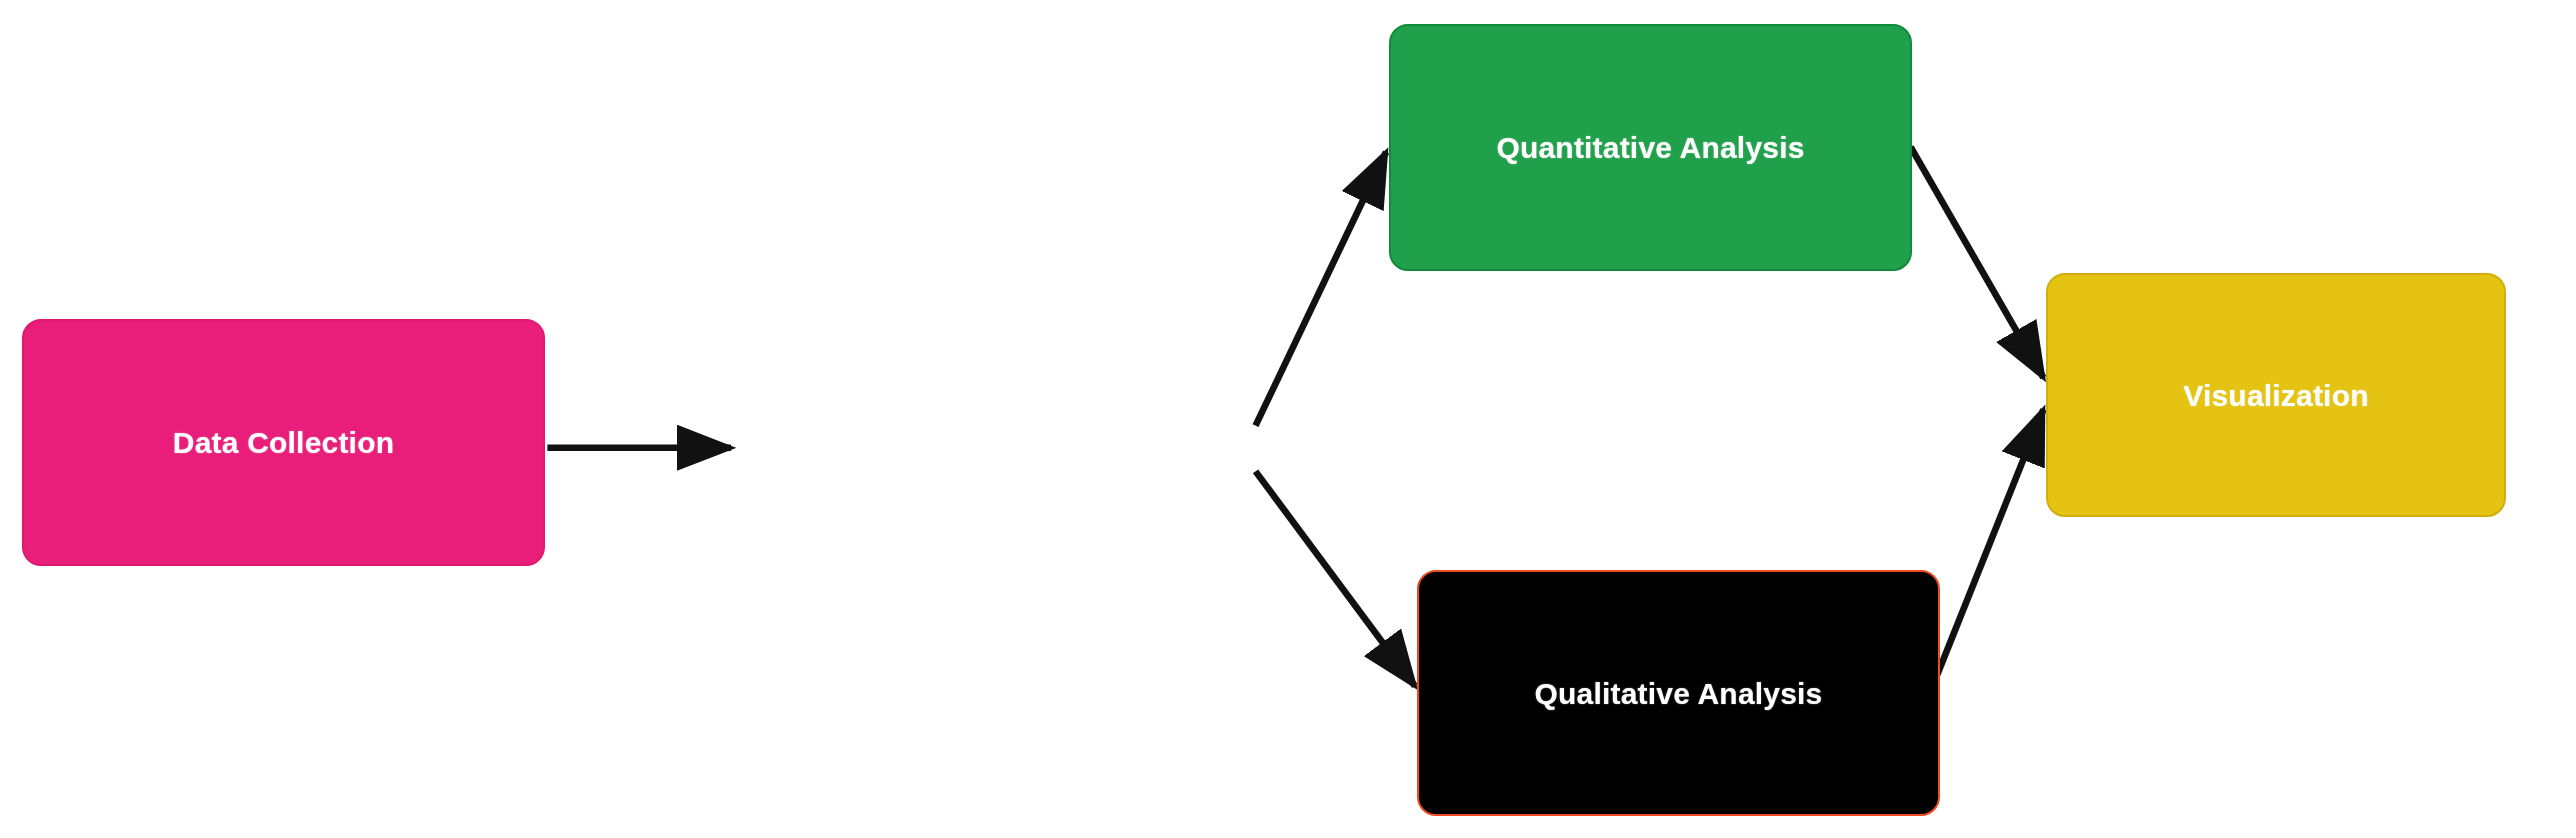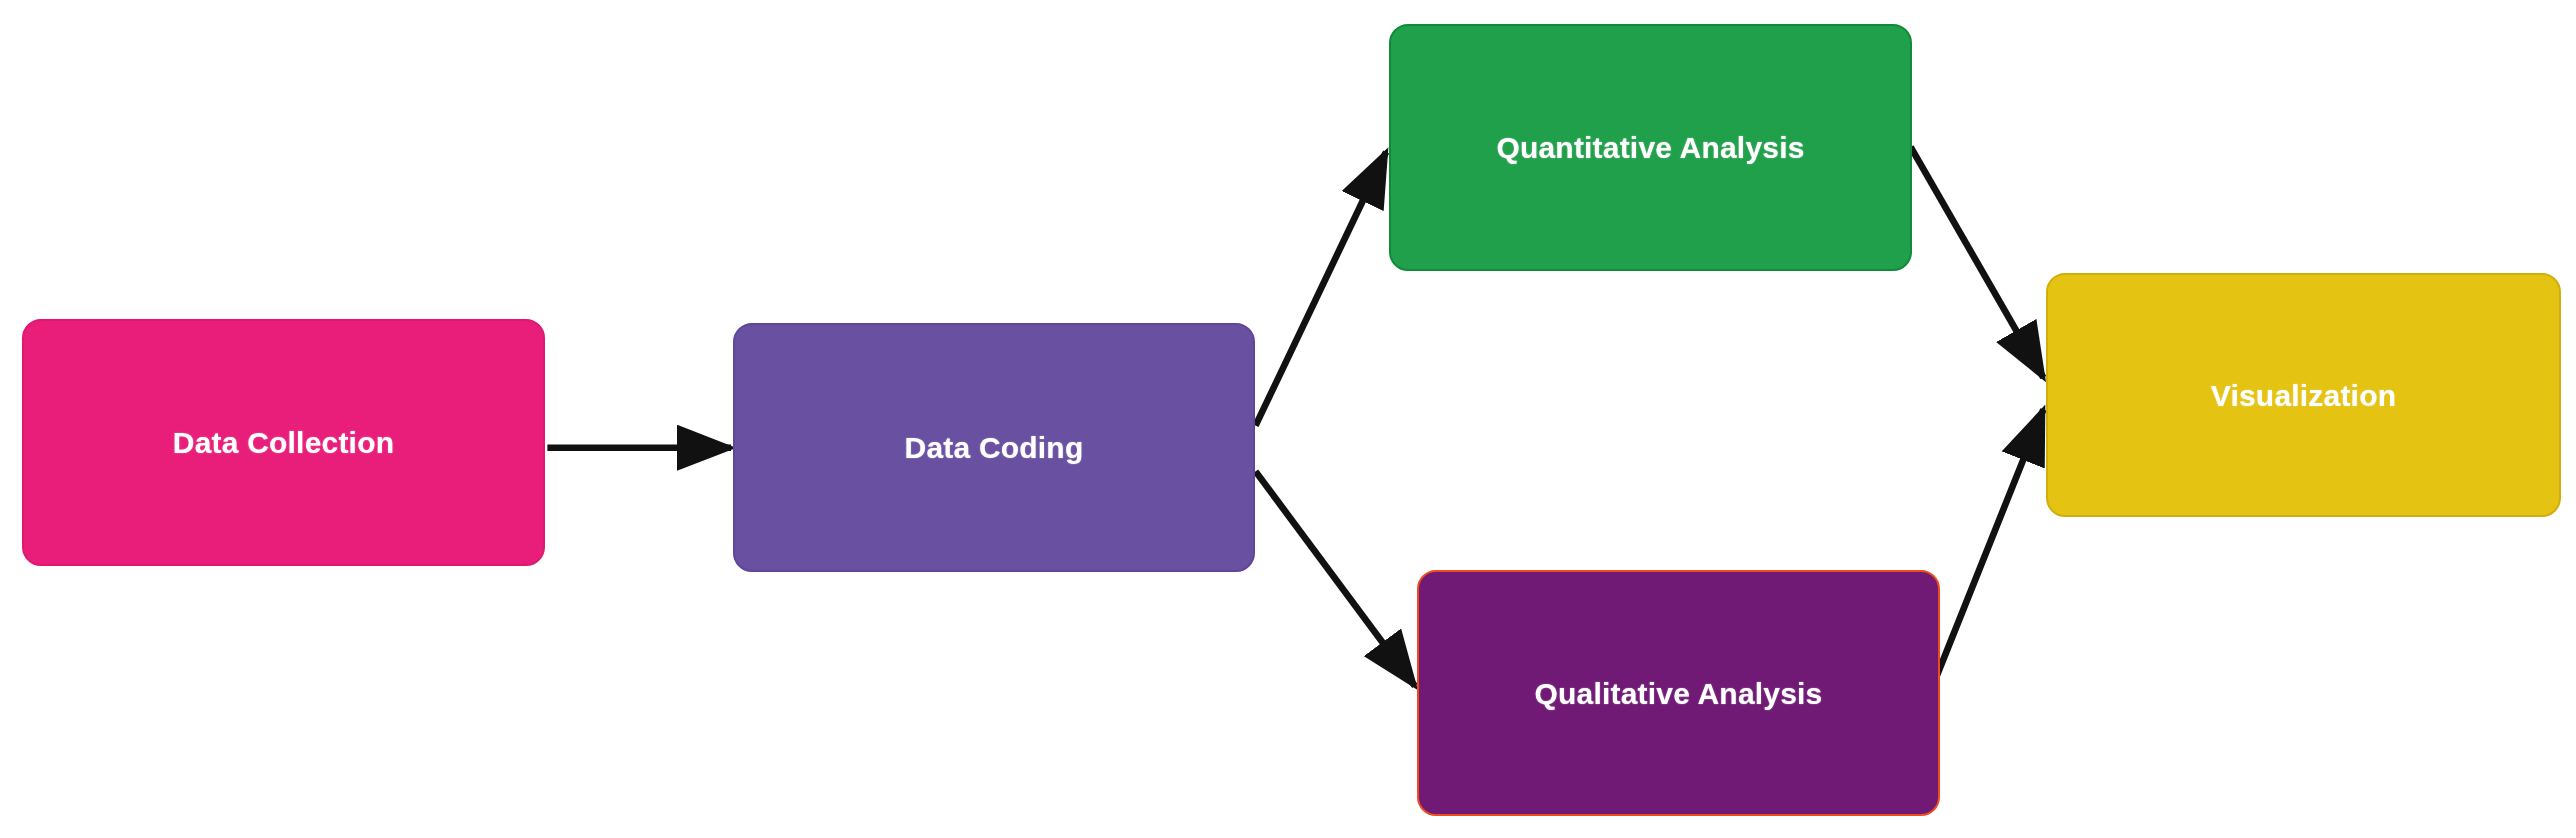--- a/index.html
+++ b/index.html
@@ -64,30 +64,27 @@
 
     <line x1="2589" y1="199" x2="2769" y2="512" stroke="#111111" stroke-width="9" marker-end="url(#arrowhead)"></line>
 
     <line x1="2625" y1="915" x2="2769" y2="555" stroke="#111111" stroke-width="9" marker-end="url(#arrowhead)"></line>
   </svg>
 
   <div class="node" style="left:22px; top:319px; width:523px; height:247px; background:#E91E7B; border-color:#E0186F;">
     <span class="node-label">Data Collection</span>
   </div>
 
-  <div class="node" style="left:733px; top:323px; width:522px; height:249px; background:#6950A1; border-color:#5F4698;">
-    <span class="node-label">Data Coding</span>
-  </div>
 
   <div class="node" style="left:1389px; top:24px; width:523px; height:247px; background:#21A04B; border-color:#128A3C;">
     <span class="node-label">Quantitative Analysis</span>
   </div>
 
-  <div class="node" style="left:1417px; top:570px; width:523px; height:246px; background:#701a75; border-color:#EE4B1E;">
+  <div class="node" style="left:1417px; top:570px; width:523px; height:246px; background:#000000; border-color:#EE4B1E;">
     <span class="node-label">Qualitative Analysis</span>
   </div>
 
-  <div class="node" style="left:2046px; top:273px; width:515px; height:244px; background:#E5C313; border-color:#D1AE0E;">
+  <div class="node" style="left:2046px; top:273px; width:460px; height:244px; background:#E5C313; border-color:#D1AE0E;">
     <span class="node-label">Visualization</span>
   </div>
 
 </div>
 
 
 </body></html>

